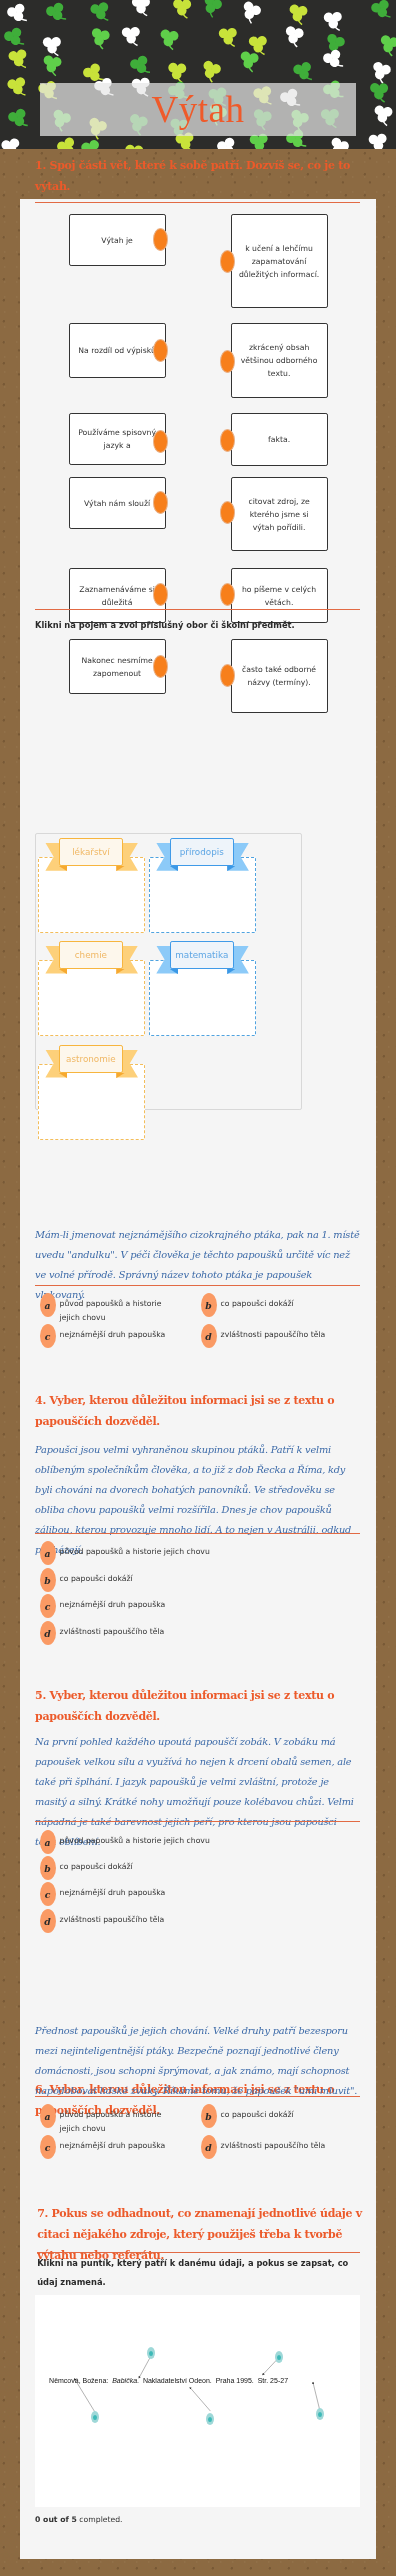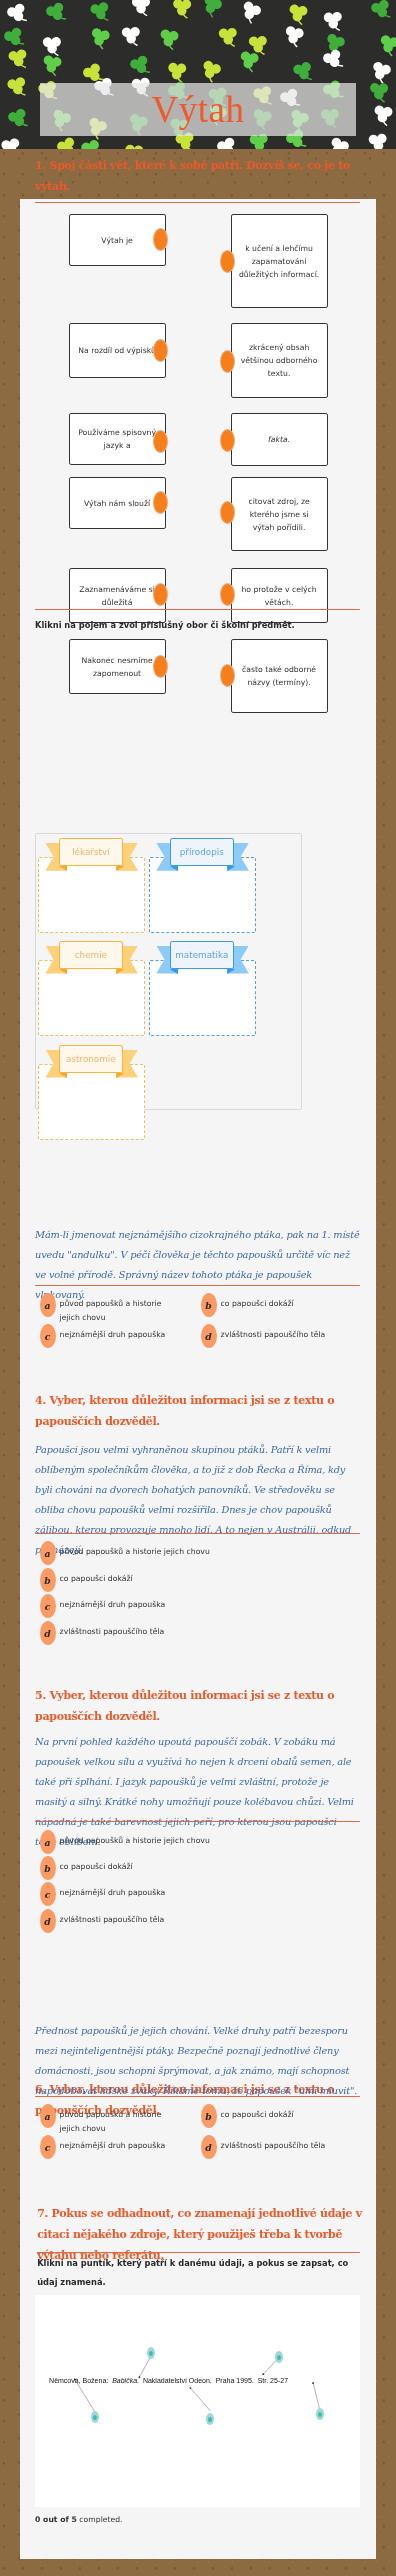--- a/index.html
+++ b/index.html
@@ -648,32 +648,32 @@
     <div class="mbox" style="left:211px;top:15px;width:97px;height:94px;">
         <span>k učení a lehčímu zapamatování důležitých informací.</span>
       </div>
     <div class="mdot" style="left:200px;top:51px;"></div>
 
     <div class="mbox" style="left:211px;top:124px;width:97px;height:75px;">
         <span>zkrácený obsah většinou odborného textu.</span>
       </div>
     <div class="mdot" style="left:200px;top:151px;"></div>
 
-    <div class="mbox" style="left:211px;top:214px;width:97px;height:53px;font-style:italic;">
+    <div class="mbox" style="left:211px;top:214px;width:97px;height:53px;">
         <span>fakta.</span>
       </div>
     <div class="mdot" style="left:200px;top:230px;"></div>
 
     <div class="mbox" style="left:211px;top:278px;width:97px;height:74px;">
         <span>citovat zdroj, ze kterého jsme si výtah pořídili.</span>
       </div>
     <div class="mdot" style="left:200px;top:302px;"></div>
 
     <div class="mbox" style="left:211px;top:369px;width:97px;height:55px;">
-        <span>ho protože v celých větách.</span>
+        <span>ho píšeme v celých větách.</span>
       </div>
     <div class="mdot" style="left:200px;top:384px;"></div>
 
     <div class="mbox" style="left:211px;top:440px;width:97px;height:74px;">
         <span>často také odborné názvy (termíny).</span>
       </div>
     <div class="mdot" style="left:200px;top:465px;"></div>
   </div>
 
   <div class="divider" style="left:15.5px;top:410px;width:325px;"></div>

